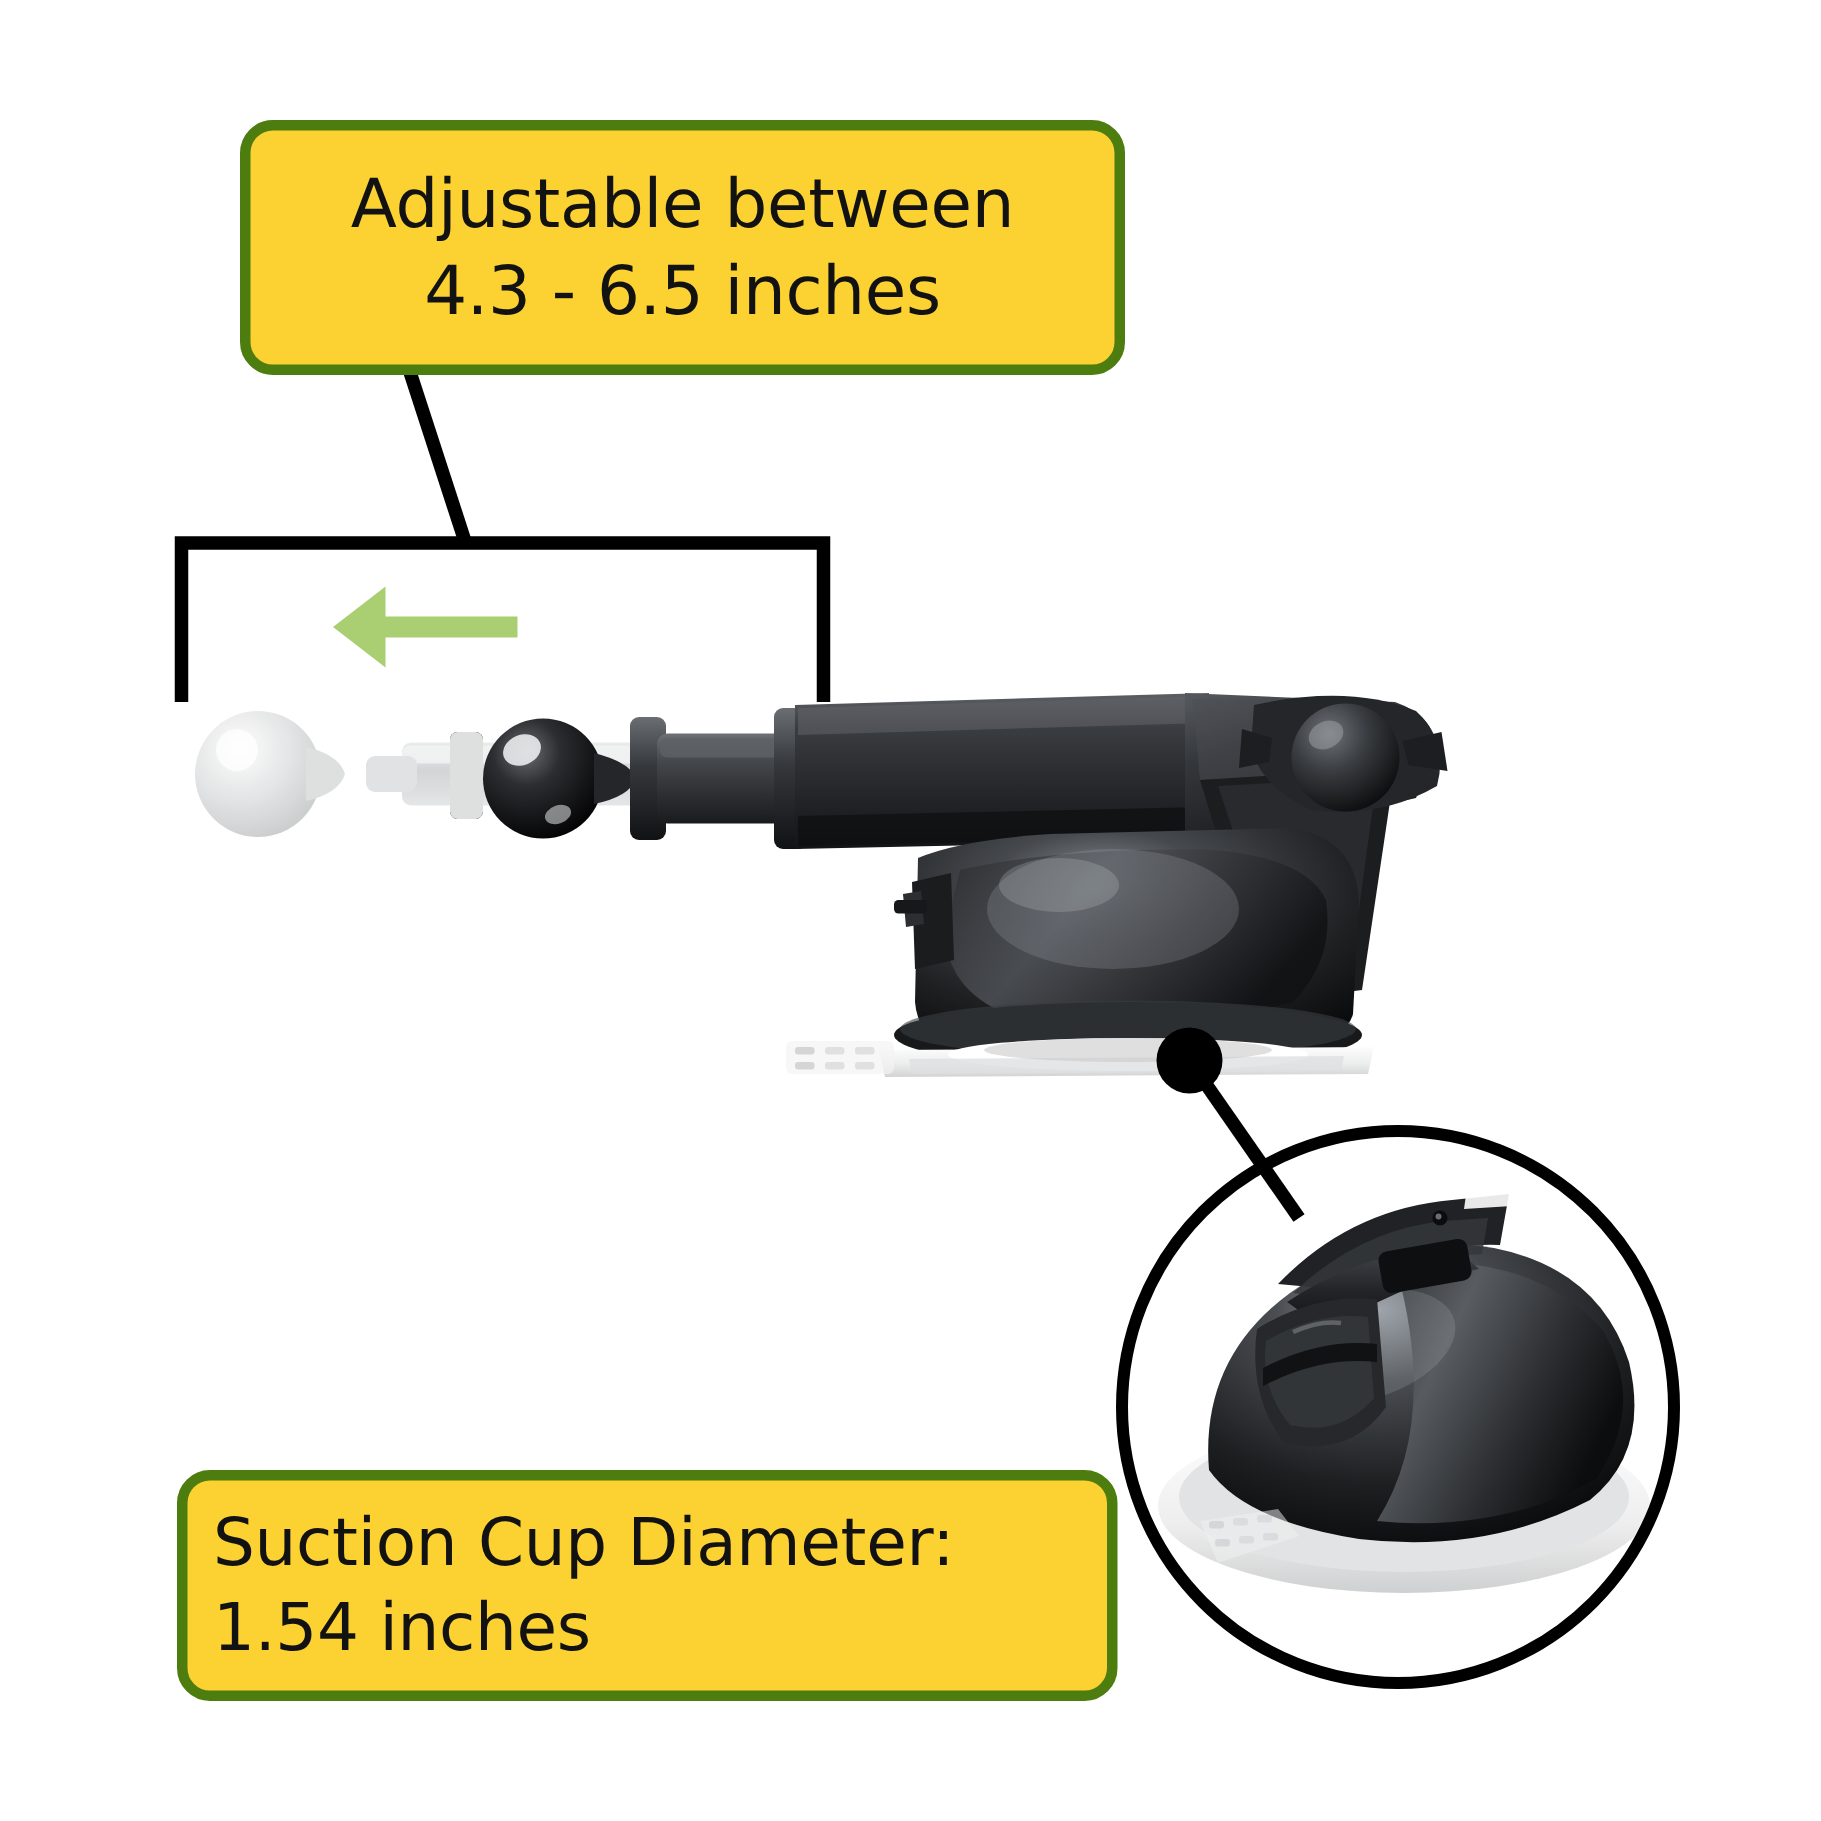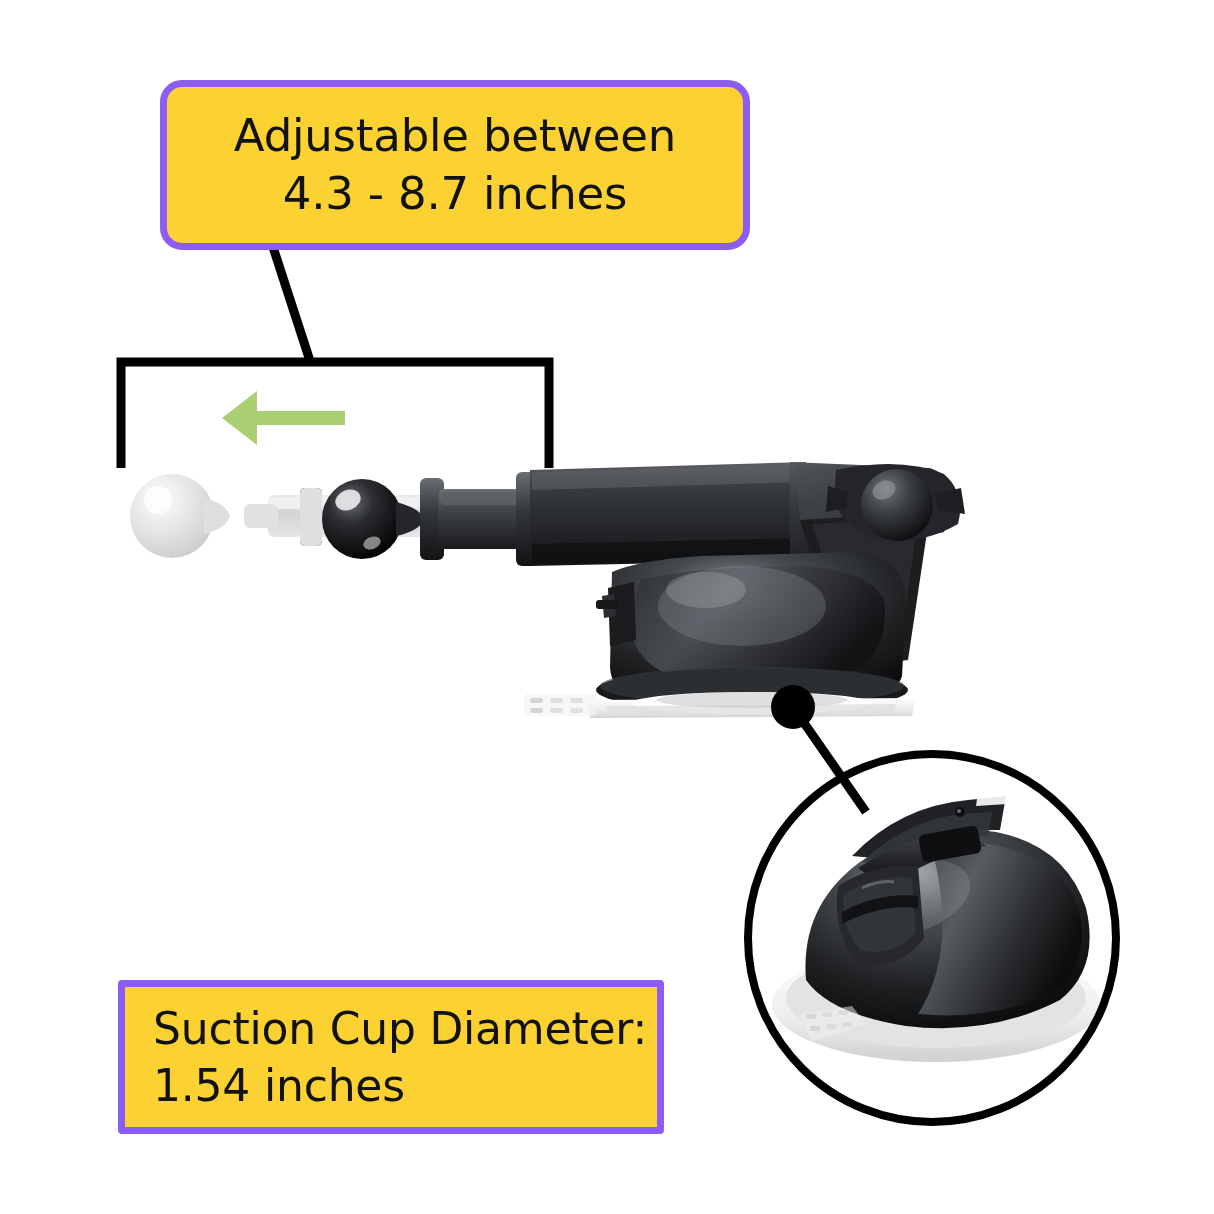--- a/index.html
+++ b/index.html
@@ -23,44 +23,44 @@
     top: 0;
     width: 1214px;
     height: 1214px;
   }
 
   
   .callout {
     position: absolute;
     box-sizing: border-box;
     background: #fbd231;
-    border: 7px solid #8b5cf6;
+    border: 7px solid #4d7c0f;
     display: flex;
     flex-direction: column;
     justify-content: center;
     z-index: 40;
   }
   #callout-top {
     left: 160px;
     top: 80px;
     width: 590px;
     height: 170px;
     border-radius: 22px;
     align-items: center;
     text-align: center;
   }
   #callout-bottom {
     left: 118px;
     top: 980px;
-    width: 546px;
+    width: 627px;
     height: 154px;
-    border-radius: 4px;
+    border-radius: 22px;
     align-items: flex-start;
     text-align: left;
-    padding-left: 28px;
+    padding-left: 17px;
   }
   .callout-line {
     font-family: "DejaVu Sans", sans-serif;
     font-size: 45px;
     line-height: 1.28;
     color: #121212;
     font-weight: 400;
     letter-spacing: -0.2px;
     white-space: nowrap;
   }
@@ -295,21 +295,21 @@
     <path d="M121 468 L121 362 L549 362 L549 468" fill="none" stroke="#000000" stroke-width="9" stroke-linejoin="miter"></path>
 
     <path d="M345 400 L345 418 L257 418 L257 398 L222 425 L257 452 L257 432 L345 432 L345 450 Z" fill="#aacf73" transform="translate(0,-7)"></path>
 
     <line x1="793" y1="707" x2="866" y2="812" stroke="#000000" stroke-width="9"></line>
     <circle cx="793" cy="707" r="22" fill="#000000"></circle>
   </svg>
 
   <div class="callout" id="callout-top">
     <div class="callout-line">Adjustable between</div>
-    <div class="callout-line">4.3 - 8.7 inches</div>
+    <div class="callout-line">4.3 - 6.5 inches</div>
   </div>
 
   <div class="callout" id="callout-bottom">
     <div class="callout-line">Suction Cup Diameter:</div>
     <div class="callout-line">1.54 inches</div>
   </div>
 
 </div>
 
 </body></html>

